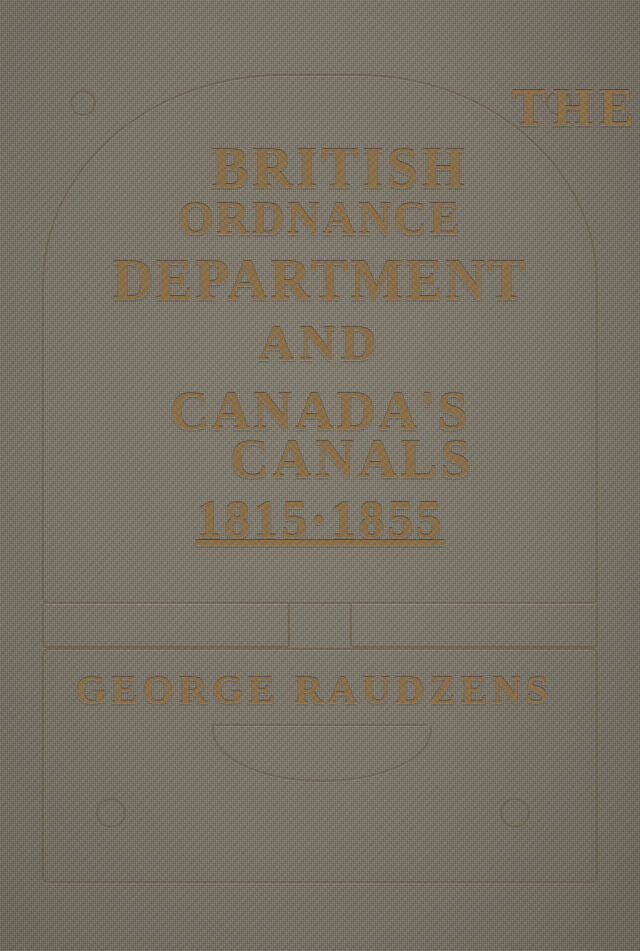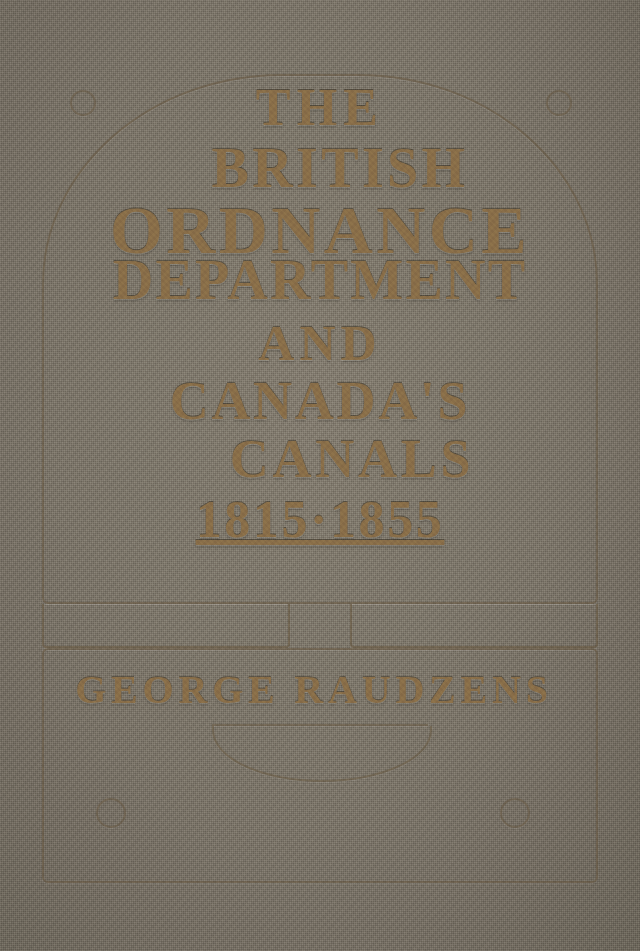--- a/index.html
+++ b/index.html
@@ -130,26 +130,26 @@
     font-weight: bold;
     letter-spacing: 0.09em;
     text-transform: uppercase;
     text-shadow:
       0 1px 0 rgba(255,250,235,0.22),
       0 -1px 0 rgba(40,30,16,0.45),
       0 2px 2px rgba(0,0,0,0.22);
     white-space: nowrap;
     line-height: 1;
   }
-  #line-the        { top: 82px;  font-size: 52px; letter-spacing: 0.12em; }
+  #line-the        { top: 82px;  font-size: 52px; letter-spacing: 0.12em; text-align: right; }
   #line-british    { top: 140px; font-size: 56px; letter-spacing: 0.06em; margin-left: 20px; }
-  #line-ordnance   { top: 196px; font-size: 68px; letter-spacing: 0.05em; }
+  #line-ordnance   { top: 196px; font-size: 46px; letter-spacing: 0.05em; }
   #line-department { top: 252px; font-size: 56px; letter-spacing: 0.04em; }
   #line-and        { top: 318px; font-size: 50px; letter-spacing: 0.10em; }
-  #line-canadas    { top: 374px; font-size: 54px; letter-spacing: 0.05em; }
+  #line-canadas    { top: 384px; font-size: 54px; letter-spacing: 0.05em; }
   #line-canals     { top: 432px; font-size: 54px; letter-spacing: 0.07em; padding-left: 32px; }
   #line-dates      { top: 494px; font-size: 52px; letter-spacing: 0.05em; text-decoration: underline; }
 
   #author {
     position: absolute;
     left: 0;
     top: 666px;
     width: 628px;
     text-align: center;
     color: #8a6f49;

